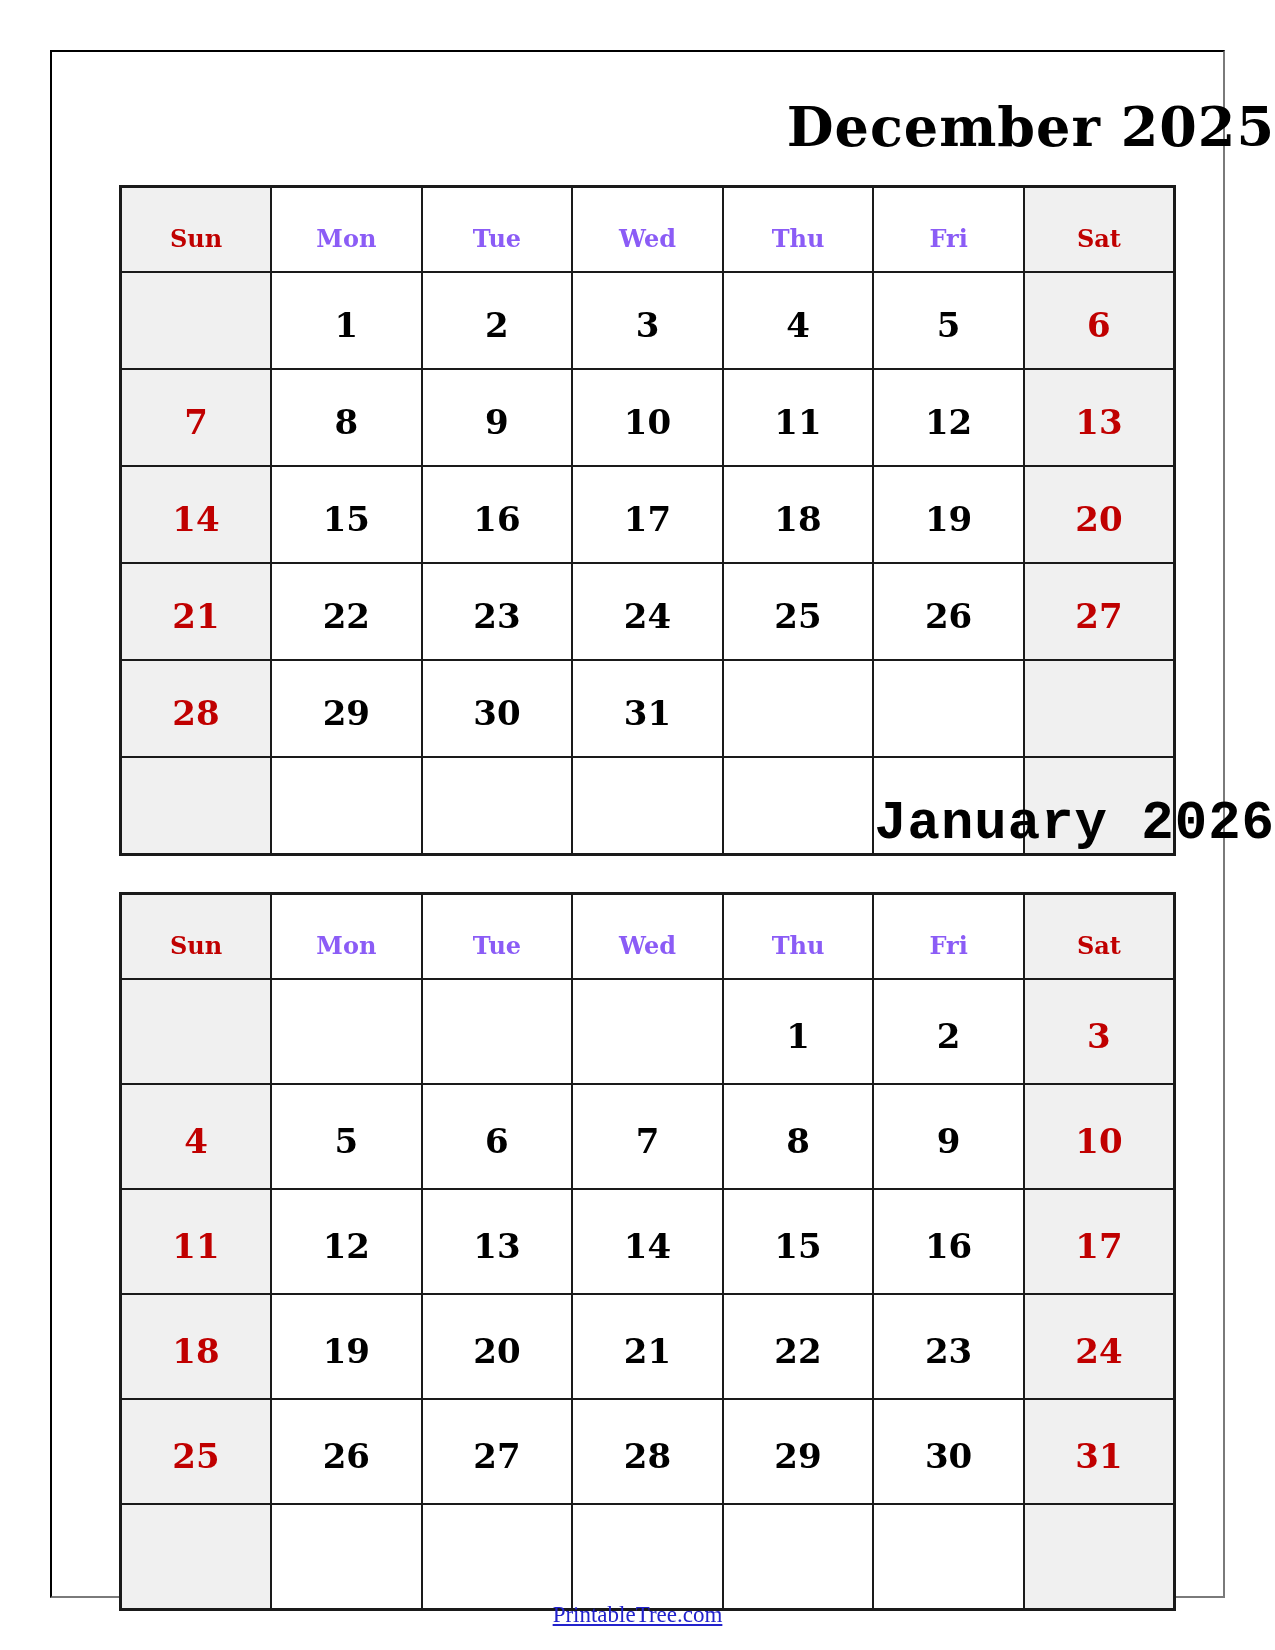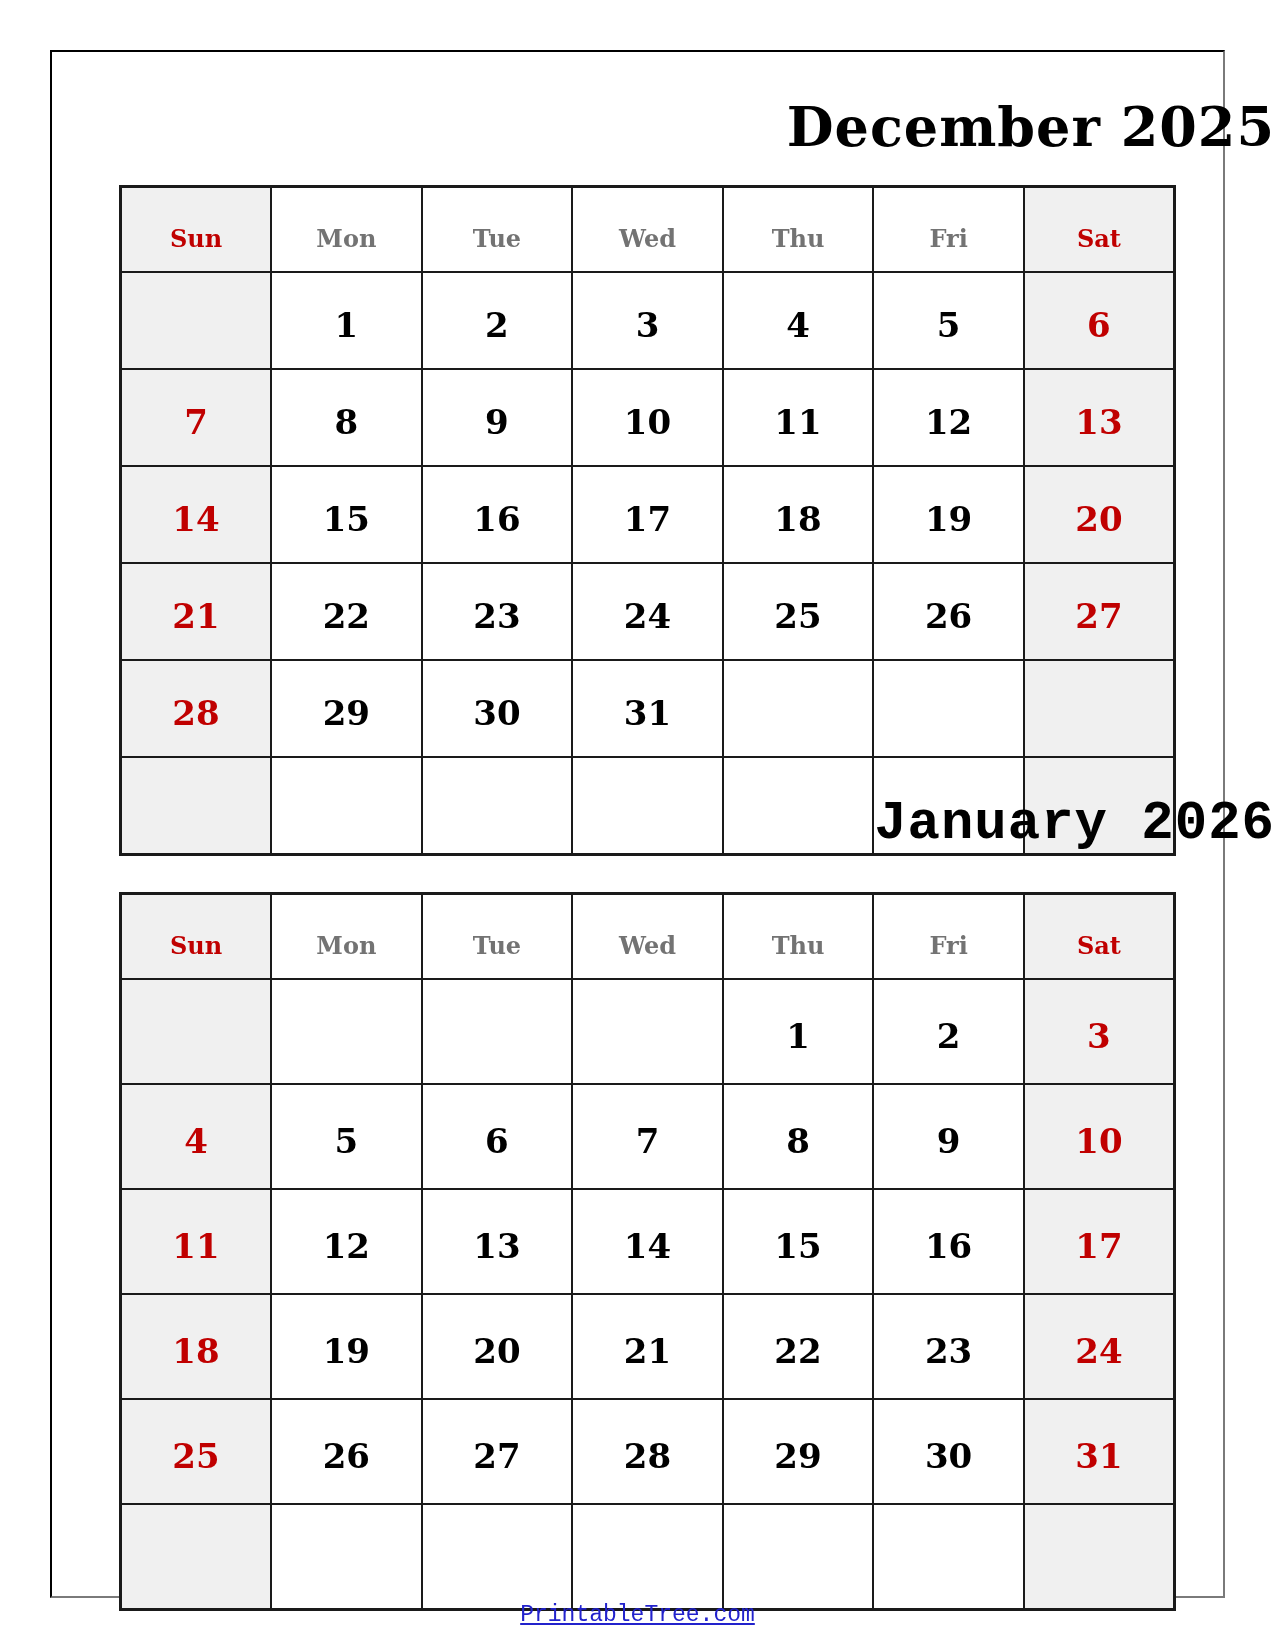--- a/index.html
+++ b/index.html
@@ -53,21 +53,21 @@
   table.calendar th,
   table.calendar td {
     border: 2px solid #1a1a1a;
     text-align: center;
     vertical-align: middle;
     overflow: hidden;
   }
   table.calendar th {
     font-size: 24px;
     font-weight: bold;
-    color: #737373;
+    color: #8b5cf6;
     padding-top: 18px;
   }
   table.calendar td {
     font-size: 34px;
     font-weight: bold;
     color: #000000;
     padding-top: 10px;
   }
   #dec-table th { height: 64px; }
   #dec-table td { height: 84px; }
@@ -77,21 +77,21 @@
   .weekend-col { background: #f0f0f0; color: #c00000 !important; }
 
   .footer {
     position: absolute;
     top: 1602px;
     left: 0;
     width: 1275px;
     text-align: center;
   }
   .footer a {
-    font-family: Liberation Mono, monospace;
+    font-family: Liberation Serif, serif;
     font-size: 23px;
     color: #2222cc;
     text-decoration: underline;
     cursor: pointer;
   }
 </style>
 </head>
 <body>
 
 <div class="page-frame"></div>

